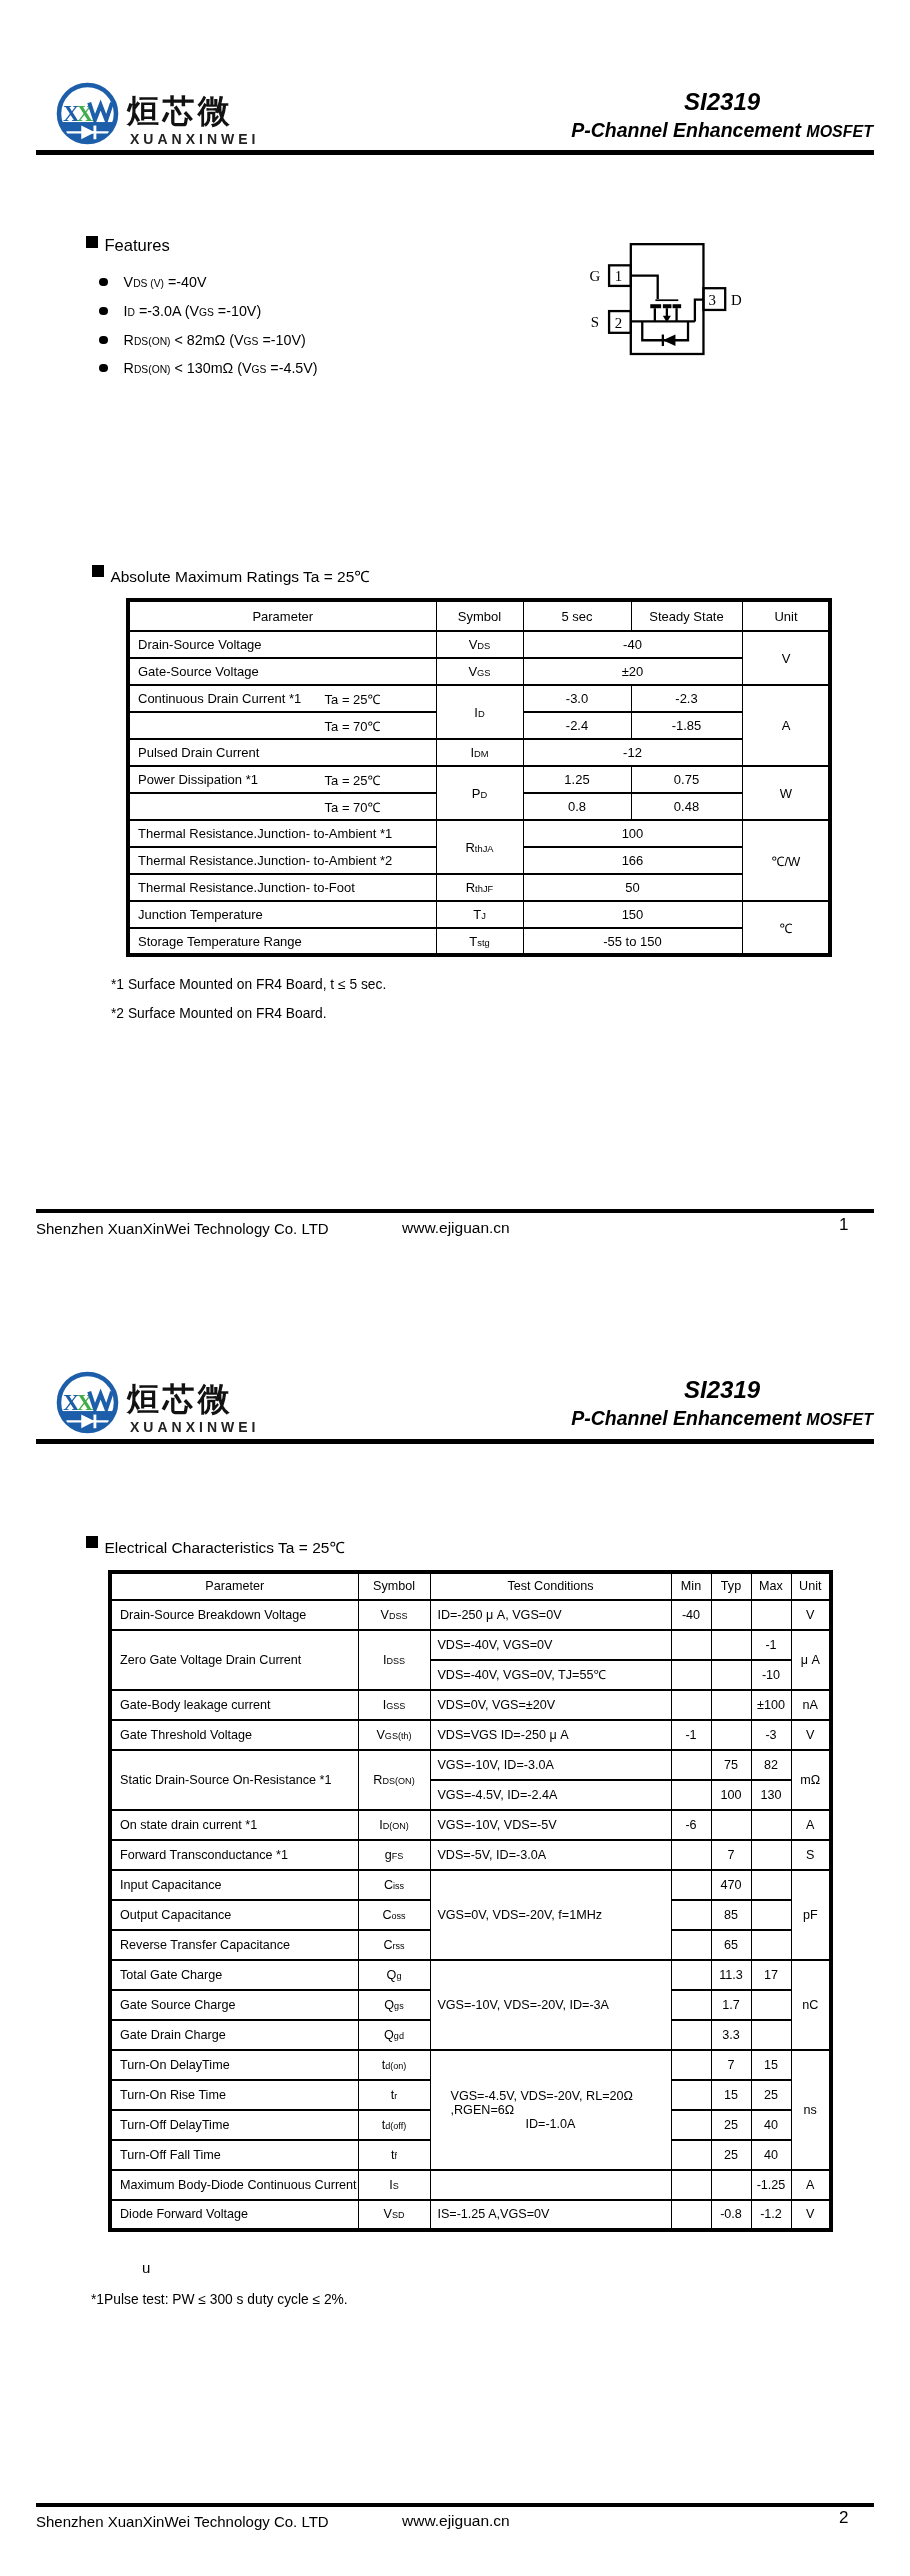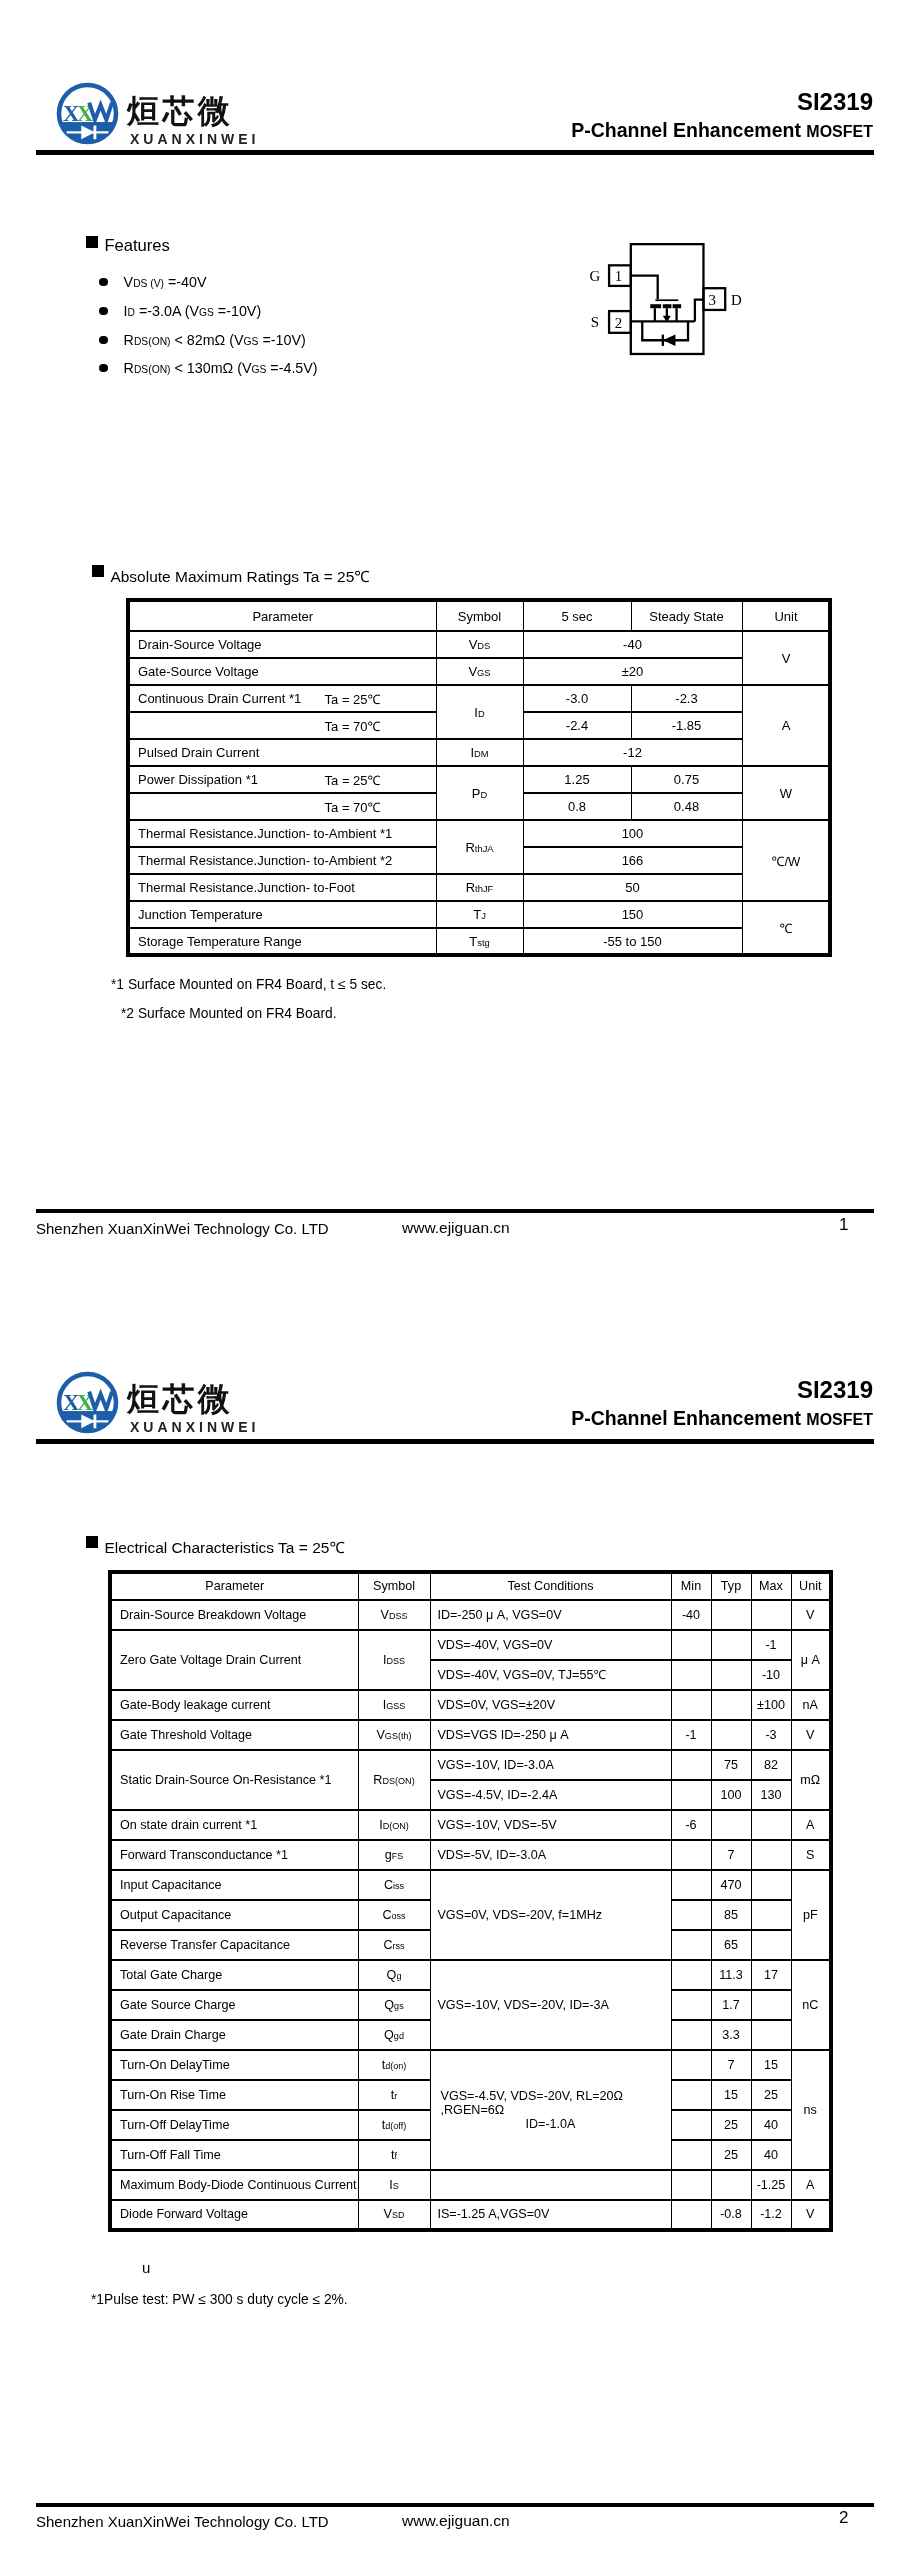--- a/index.html
+++ b/index.html
@@ -2,21 +2,21 @@
 <html style="font-size:9.2px"><head>
 <meta charset="utf-8">
 <style>
   html,body{margin:0;padding:0;background:#ffffff;}
   body{width:910px;height:2576px;position:relative;font-family:"Liberation Sans",sans-serif;color:#000;}
   .abs{position:absolute;}
   .rule{background:#000;height:4.6px;}
   
   .brand-cn{font-size:32px;font-weight:800;letter-spacing:3.4px;color:#111;}
   .brand-en{font-size:14px;letter-spacing:4px;color:#222;font-weight:700;}
-  .title-block{text-align:right;}
+  .title-block{text-align:center;font-style:italic;}
   .part-no{font-size:24px;font-weight:bold;line-height:1;}
   .subtitle{font-size:19.5px;font-weight:bold;line-height:1;margin-top:6.9px;}
   .subtitle .small{font-size:16px;}
   
   .heading{display:flex;align-items:flex-start;font-size:15.5px;}
   .heading .sq{width:11.5px;height:11.5px;background:#000;margin-right:6.9px;flex:0 0 auto;}
   .heading.big{font-size:16.6px;}
   
   .feat{display:flex;align-items:center;}
   .dot{width:8.6px;height:8.6px;border-radius:50%;background:#000;margin-right:16px;flex:0 0 auto;}
@@ -29,21 +29,21 @@
   .t1 td{font-size:13px;}
   .t2 td{font-size:12.6px;}
   .t1 tr{height:27px;}
   .t1 tr.hd{height:31px;}
   .t2 tr{height:30px;}
   .t2 tr.hd{height:27.5px;}
   .dtable td.p{text-align:left;padding-left:8px;position:relative;margin-top:40px;}
   .dtable td.cond{text-align:left;padding-left:6.9px;}
   .ta{position:absolute;right:55px;top:50%;transform:translateY(-50%);}
   .cond2{display:flex;flex-direction:column;justify-content:space-around;height:100%;padding:0;}
-  .cond2 .l1{text-align:left;padding-left:10px;}
+  .cond2 .l1{text-align:left;padding-left:20px;}
   .cond2 .l2{text-align:center;}
   
   .note{font-size:13.8px;}
   .footer-co{font-size:15px;text-align:center;}
   .footer-url{font-size:15.5px;}
   .footer-pg{font-size:17px;}
   svg text{font-family:"Liberation Serif",serif;}
 </style>
 </head>
 <body>
@@ -215,21 +215,21 @@
     </tr>
     <tr>
       <td class="p">Storage Temperature Range</td>
       <td><span>T</span><span class="sb">stg</span></td>
       <td colspan="2">-55 to 150</td>
     </tr>
   </tbody>
     </table>
 
   <div class="abs note" style="left:111px;top:977px">*1 Surface Mounted on FR4 Board, t ≤ 5 sec.</div>
-  <div class="abs note" style="left:121px;top:1006px">*2 Surface Mounted on FR4 Board.</div>
+  <div class="abs note" style="left:111px;top:1006px">*2 Surface Mounted on FR4 Board.</div>
 
   <div class="abs rule" style="left:36px;top:1209px;width:838px;height:4px"></div>
   <div class="abs footer-co" style="left:36px;top:1220px">Shenzhen XuanXinWei Technology Co. LTD</div>
   <div class="abs footer-url" style="left:402px;top:1219px">www.ejiguan.cn</div>
   <div class="abs footer-pg" style="left:839px;top:1215px">1</div>
 </section>
 
 <section>
 
   <svg class="abs" style="left:55px;top:1370px" width="65" height="65" viewBox="0 0 114 114">

